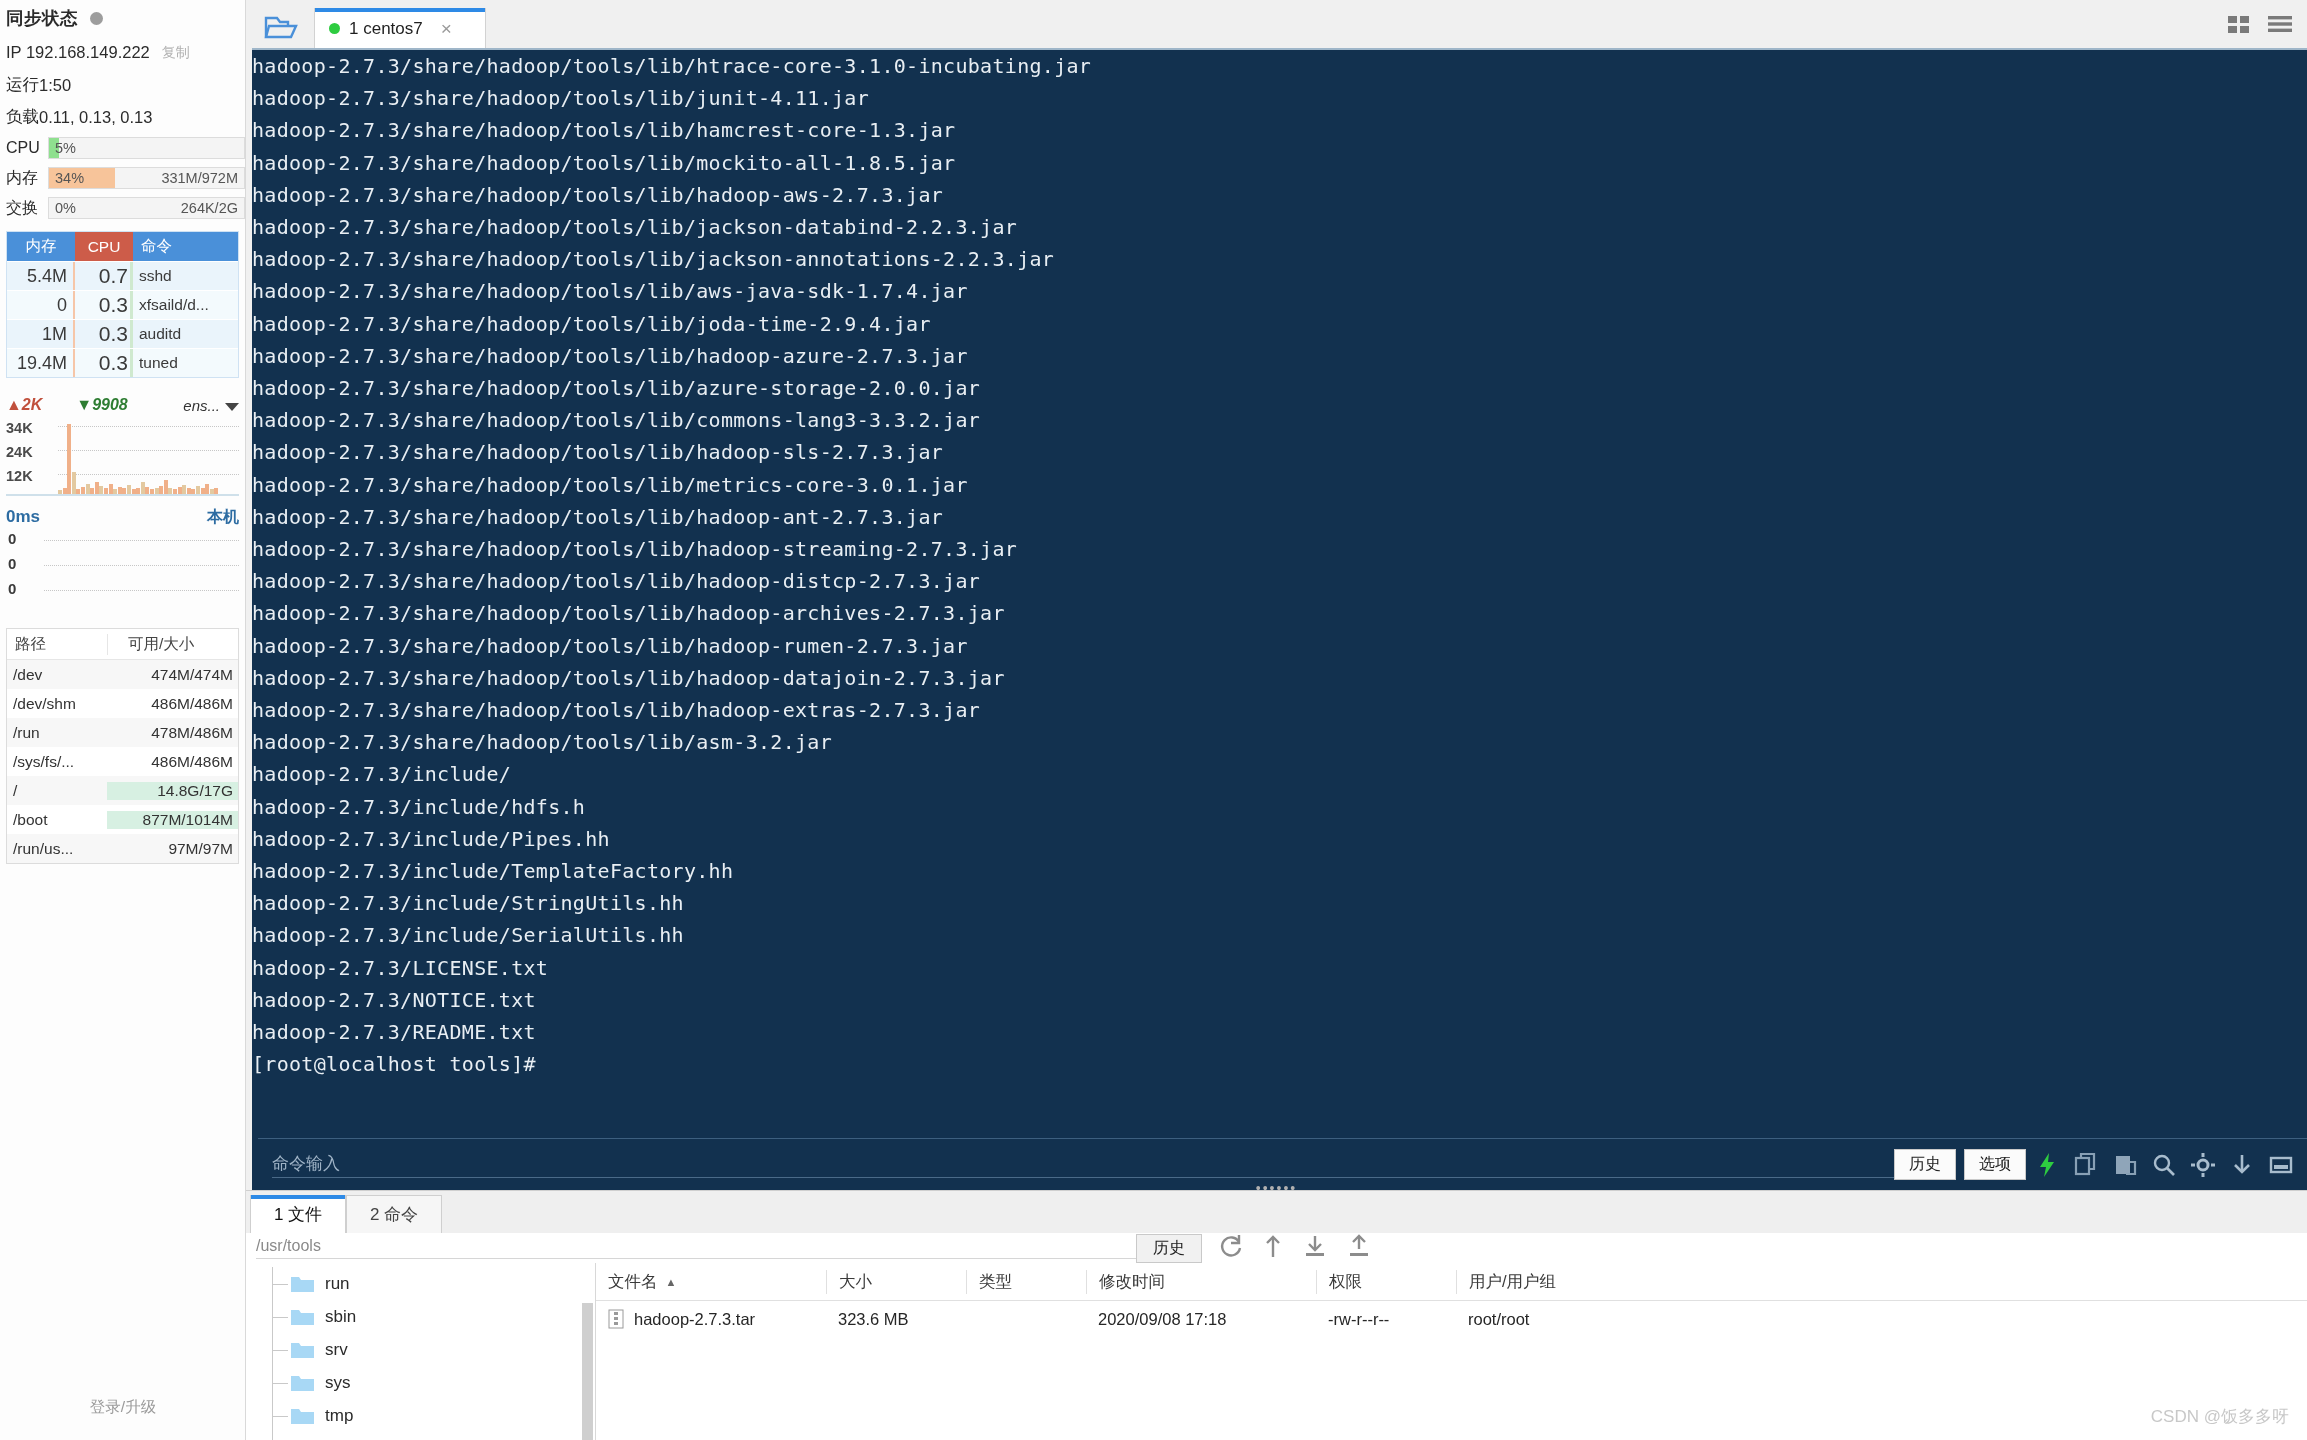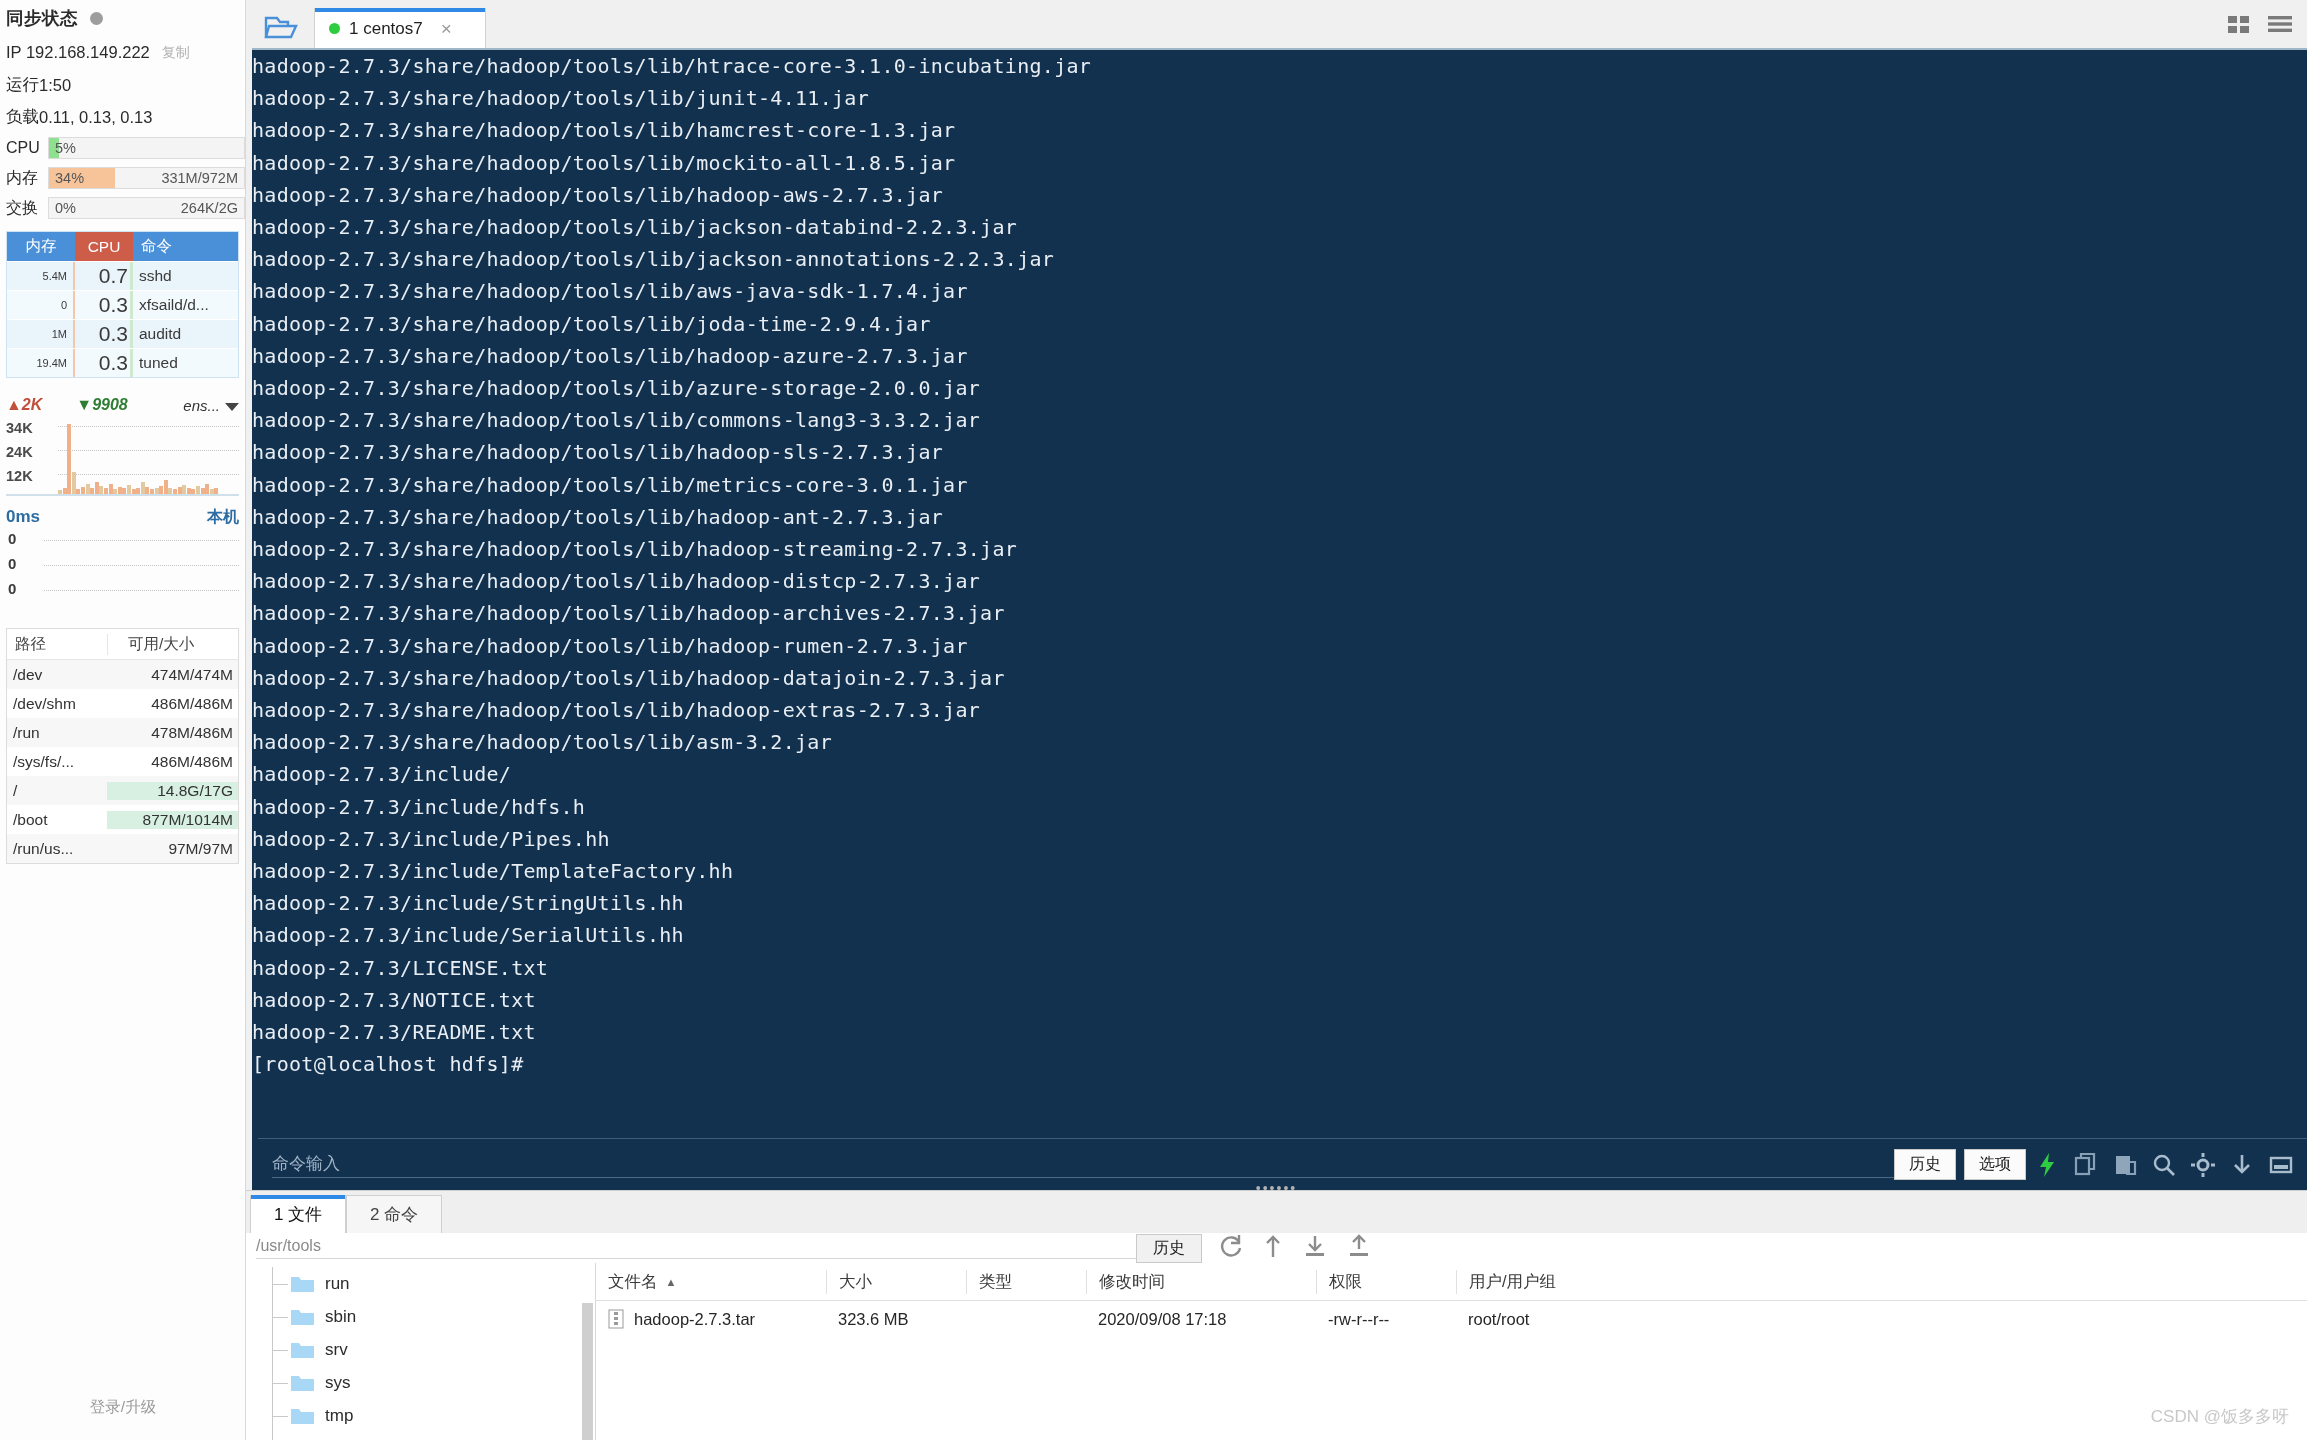--- a/index.html
+++ b/index.html
@@ -36,21 +36,21 @@
 
   
   .proc { margin:8px 6px 0 6px; border:1px solid #cfe2f3; }
   .proc-head { display:flex; height:29px; background:#4a90d9; }
   .proc-head div { font-size:15.5px; color:#fff; display:flex; align-items:center; }
   .ph-mem { width:68px; justify-content:center; }
   .ph-cpu { width:58px; justify-content:center; background:#cd5c49; }
   .ph-cmd { flex:1; padding-left:8px; }
   .proc-row { display:flex; height:29px; background:#eaf4fb; border-top:1px solid #fff; }
   .proc-row:nth-child(odd) { background:#f3fafd; }
-  .pr-mem { width:68px; text-align:left; padding-right:6px; font-size:11px; color:#3a3a3a;
+  .pr-mem { width:68px; text-align:left; padding-right:6px; font-size:18px; color:#3a3a3a;
     display:flex; align-items:center; justify-content:flex-end; border-right:2px solid #f6c6a8; }
   .pr-cpu { width:58px; text-align:right; padding-right:2px; font-size:21px; color:#3a3a3a;
     display:flex; align-items:center; justify-content:flex-end; border-right:3px solid #cfe9cf; }
   .pr-cmd { flex:1; padding-left:6px; font-size:15.5px; color:#3a3a3a;
     display:flex; align-items:center; overflow:hidden; white-space:nowrap; }
 
   
   .net { margin:14px 6px 0 6px; }
   .net-head { display:flex; align-items:center; height:26px; font-size:16px;font-style:italic; }
   .net-up { color:#c0503c; font-weight:700; }
@@ -416,21 +416,21 @@
           <div class="tline">hadoop-2.7.3/share/hadoop/tools/lib/asm-3.2.jar</div>
           <div class="tline">hadoop-2.7.3/include/</div>
           <div class="tline">hadoop-2.7.3/include/hdfs.h</div>
           <div class="tline">hadoop-2.7.3/include/Pipes.hh</div>
           <div class="tline">hadoop-2.7.3/include/TemplateFactory.hh</div>
           <div class="tline">hadoop-2.7.3/include/StringUtils.hh</div>
           <div class="tline">hadoop-2.7.3/include/SerialUtils.hh</div>
           <div class="tline">hadoop-2.7.3/LICENSE.txt</div>
           <div class="tline">hadoop-2.7.3/NOTICE.txt</div>
           <div class="tline">hadoop-2.7.3/README.txt</div>
-          <div class="tline">[root@localhost hdfs]#</div>
+          <div class="tline">[root@localhost tools]#</div>
         </div>
       <div class="termscroll"></div>
       <div id="cmdbar">
         <span class="cmd-input">命令输入</span>
         <button class="tbtn">历史</button>
         <button class="tbtn">选项</button>
         <span class="ticon">
           <svg width="26" height="26" viewBox="0 0 26 26">
               <path d="M15 1 6 15h6l-2 10 10-15h-6z" fill="#2ecc40"></path>
             </svg>

